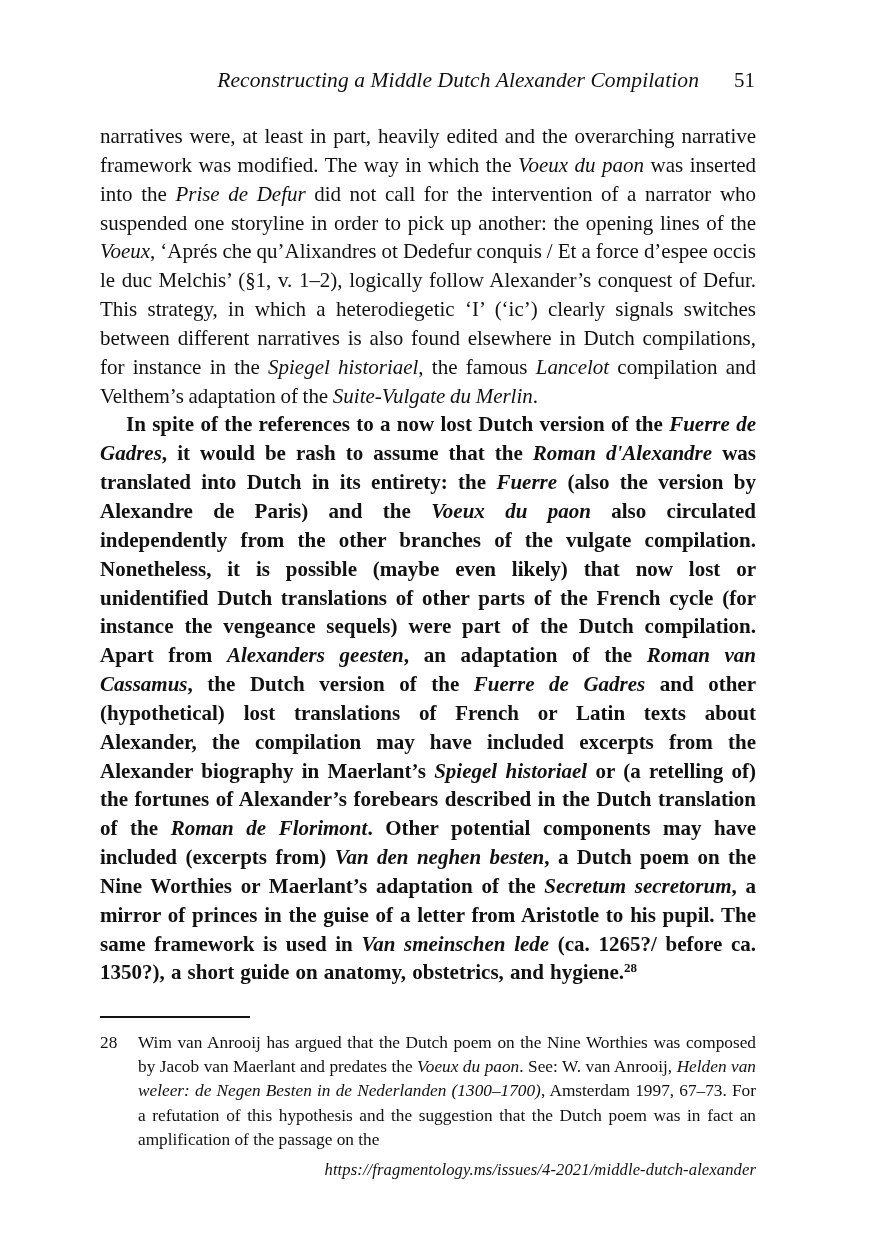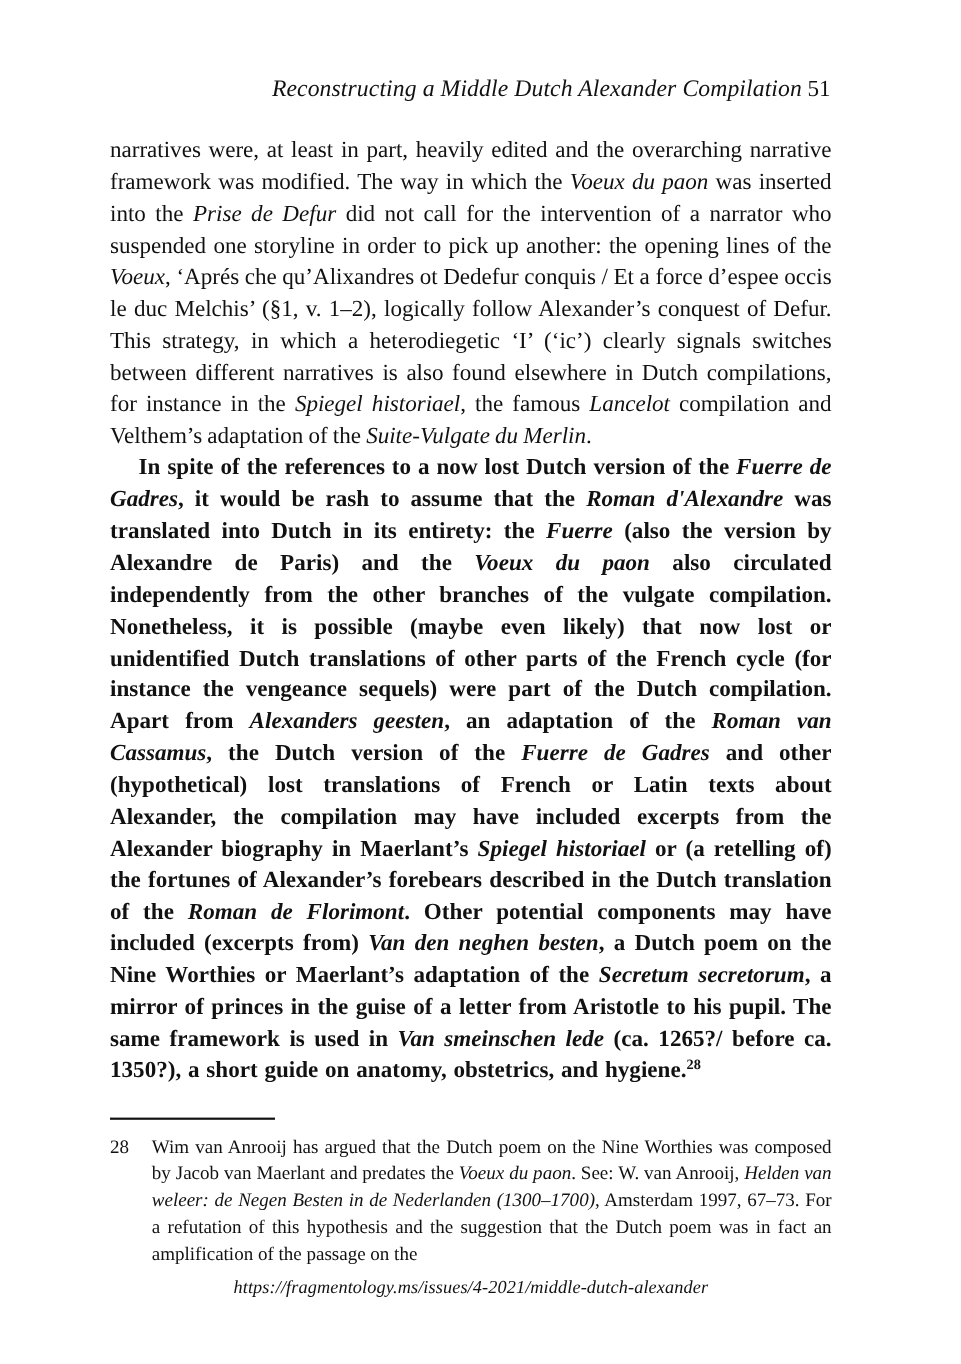--- a/index.html
+++ b/index.html
@@ -35,20 +35,21 @@
     align-items: baseline;
     font-size: 21.5px;
     line-height: 1.2;
   }
   .runhead-title {
     font-style: italic;
     letter-spacing: 0.1px;
   }
   .runhead-folio {
     font-style: normal;
+    margin-left: 30px;
     min-width: 26px;
     text-align: right;
     font-size: 21px;
   }
 
   
   .column {
     position: absolute;
     left: 100px;
     top: 122px;
@@ -116,21 +117,21 @@
     hyphens: manual;
     -webkit-hyphens: manual;
   }
 
   
   .footer {
     position: absolute;
     left: 100px;
     top: 1160px;
     width: 656px;
-    text-align: center;
+    text-align: right;
     font-style: italic;
     font-size: 16.6px;
     letter-spacing: 0.1px;
   }
 </style>
 </head>
 <body>
 
 <div class="page">
 

